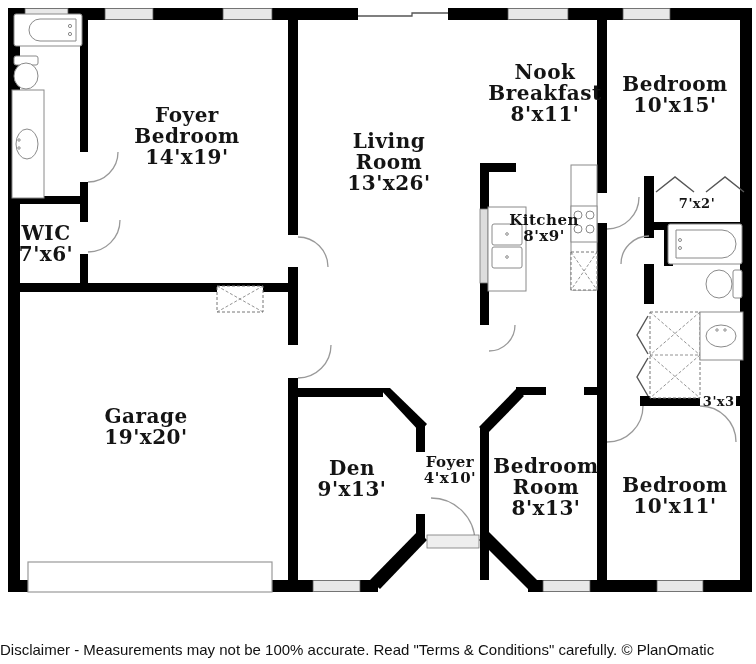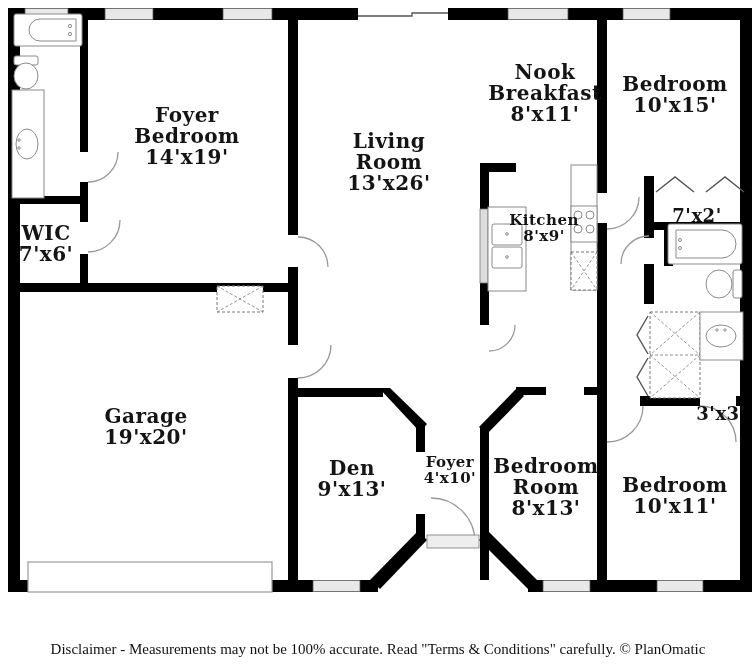--- a/index.html
+++ b/index.html
@@ -4,23 +4,23 @@
 <style>
   html,body{margin:0;padding:0;background:#ffffff;}
   #stage{position:relative;width:756px;height:664px;background:#ffffff;overflow:hidden;
          font-family:"DejaVu Serif", serif;}
   #plan-svg{position:absolute;left:0;top:0;}
   .room-label{position:absolute;transform:translate(-50%,-50%);text-align:center;
               font-weight:bold;color:#141414;white-space:nowrap;letter-spacing:0.5px;}
   .room-label span{display:block;}
   .lg{font-size:20px;line-height:21px;}
   .md{font-size:15px;line-height:16px;}
-  .sm{font-size:18px;line-height:14px;margin-top:12px;}
-  .footer{position:absolute;left:0;right:0;bottom:6px;text-align:center;
-          font-size:15px;color:#111;font-family:Liberation Serif, serif;}
+  .sm{font-size:13px;line-height:14px;}
+  .footer{position:absolute;left:0;right:0;bottom:6px;text-align:left;
+          font-size:15px;color:#111;font-family:Liberation Sans, sans-serif;}
   .wall{fill:#000000;}
   .win{fill:#e8e8e8;stroke:#555;stroke-width:0.8;}
   .door{fill:none;stroke:#999;stroke-width:1.3;}
   .fix{fill:#ffffff;stroke:#8a8a8a;stroke-width:1;}
   .fixd{fill:#ffffff;stroke:#777;stroke-width:1;stroke-dasharray:3,2;}
   .xln{stroke:#777;stroke-width:0.8;stroke-dasharray:3,2;fill:none;}
   .bifold{fill:none;stroke:#555;stroke-width:1.4;}
 </style>
 </head>
 <body>

